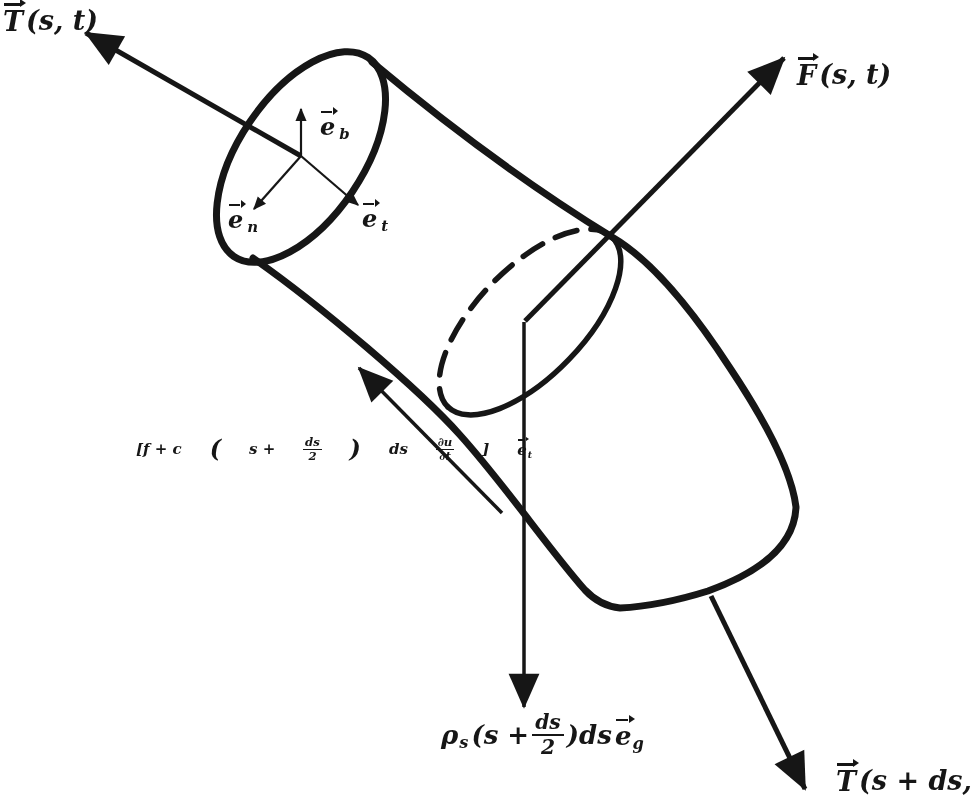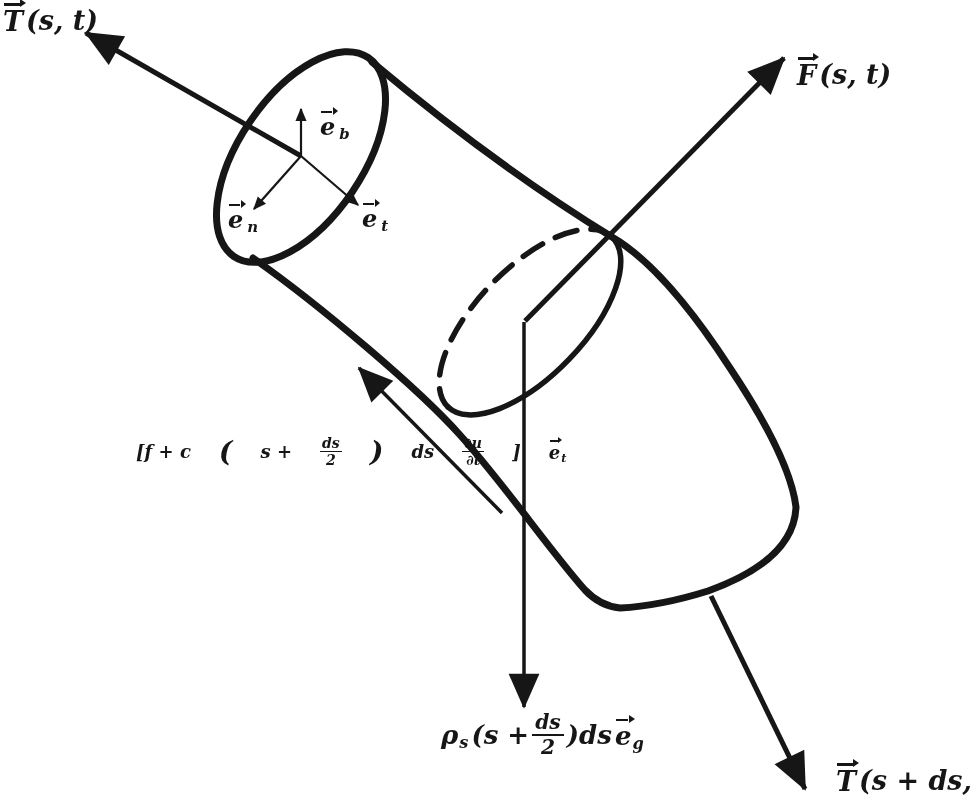--- a/index.html
+++ b/index.html
@@ -120,21 +120,21 @@
   </div>
   <div class="mlabel" style="left:228px;top:206px;font-size:24px;">
     <span class="vec">e</span>
       <span class="sub">n</span>
   </div>
   <div class="mlabel" style="left:362px;top:205px;font-size:24px;">
     <span class="vec">e</span>
       <span class="sub">t</span>
   </div>
 
-  <div class="mlabel" style="left:136px;top:436px;font-size:18px;gap:28px;">
+  <div class="mlabel" style="left:136px;top:436px;font-size:15px;gap:28px;">
     <span>[f + c</span>
     <span class="bigp">(</span>
     <span>s +</span>
     <span class="frac">
       <span class="num">ds</span>
       <span class="den">2</span>
     </span>
     <span class="bigp">)</span>
     <span>ds</span>
     <span class="frac">

